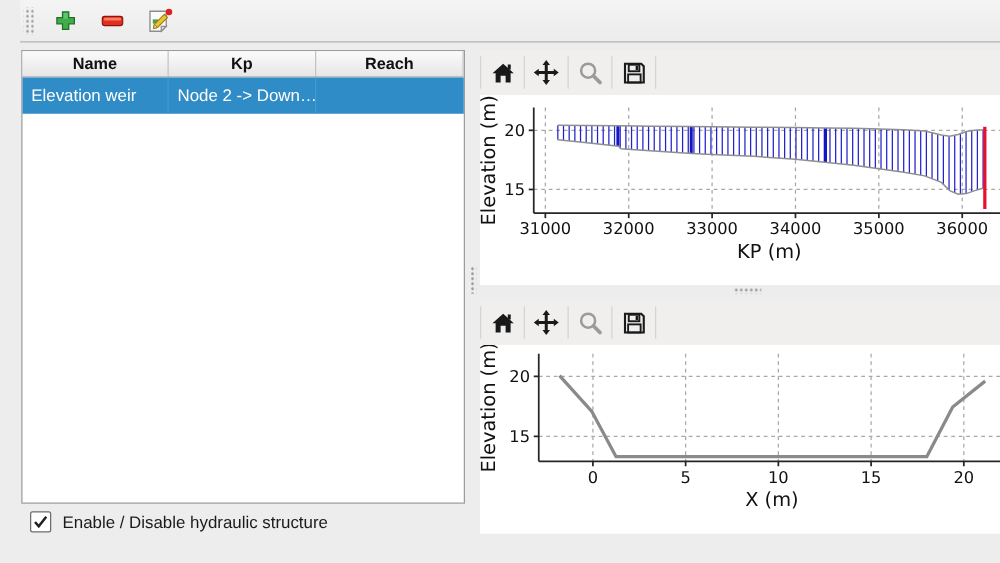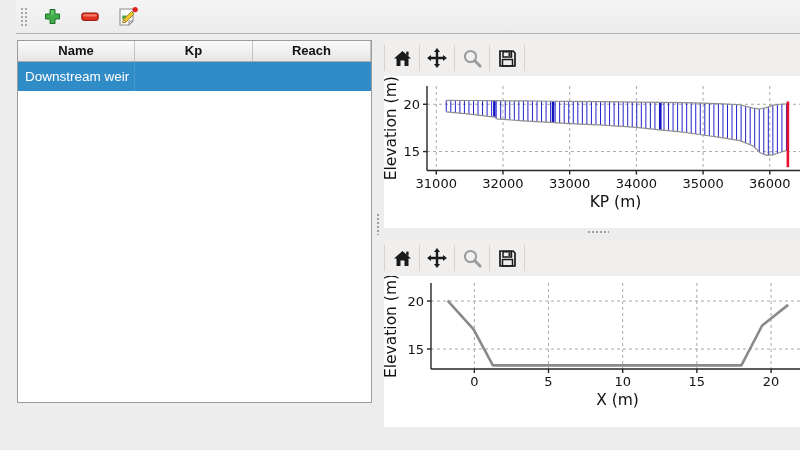--- a/index.html
+++ b/index.html
@@ -88,24 +88,33 @@
     </button>
   </div>
 
   <div class="table-panel">
     <div class="tbl-header">
       <div class="hcell c1">Name</div>
       <div class="hcell c3">Kp</div>
       <div class="hcell c2">Reach</div>
     </div>
     <div class="tbl-row">
-      <div class="cell c1">Downstream weir</div>
-    </div>
-  </div>
-
+      <div class="cell c1">Elevation weir</div>
+      <div class="cell c2">Node 2 -&gt; Down…</div>
+    </div>
+  </div>
+
+  <div class="chk-row">
+    <div class="chk-box">
+      <svg width="13" height="13" viewBox="0 0 13 13">
+        <path d="M2 6.6 L5 10 L11 2.4" fill="none" stroke="#222" stroke-width="2"></path>
+      </svg>
+    </div>
+    <span class="chk-label">Enable / Disable hydraulic structure</span>
+  </div>
 
   <div class="vsplit"></div>
   <div class="hsplit"></div>
 
   <div class="mpl-toolbar t1">
       <div class="mpl-sep"></div>
       <button class="mpl-btn">
         <svg width="21" height="21" viewBox="0 0 21 21">
           <path d="M2 10.5 L10.5 3 L19 10.5 L16.5 10.5 L16.5 18 L12.5 18 L12.5 12.5 L8.5 12.5 L8.5 18 L4.5 18 L4.5 10.5 Z" fill="#1a1a1a"></path>
           <rect x="14.2" y="3.6" width="2.4" height="4" fill="#1a1a1a"></rect>

